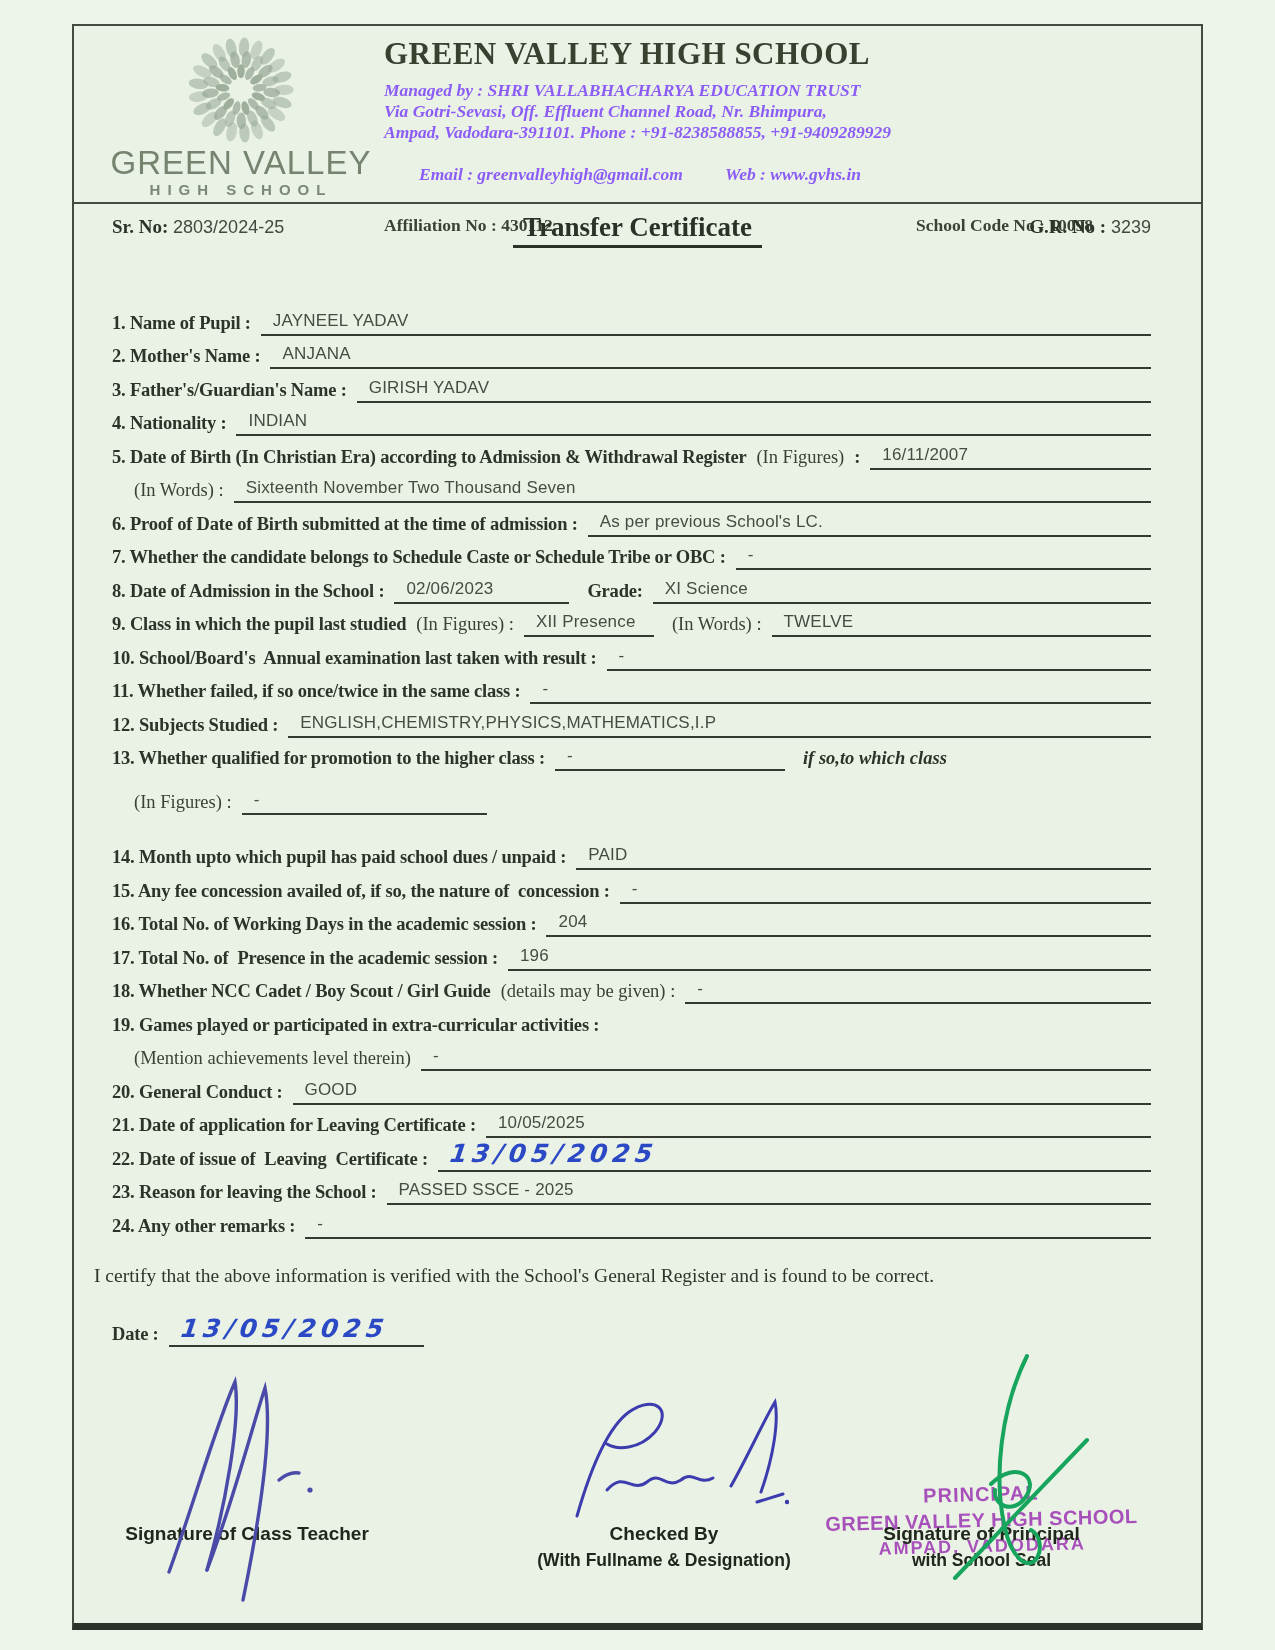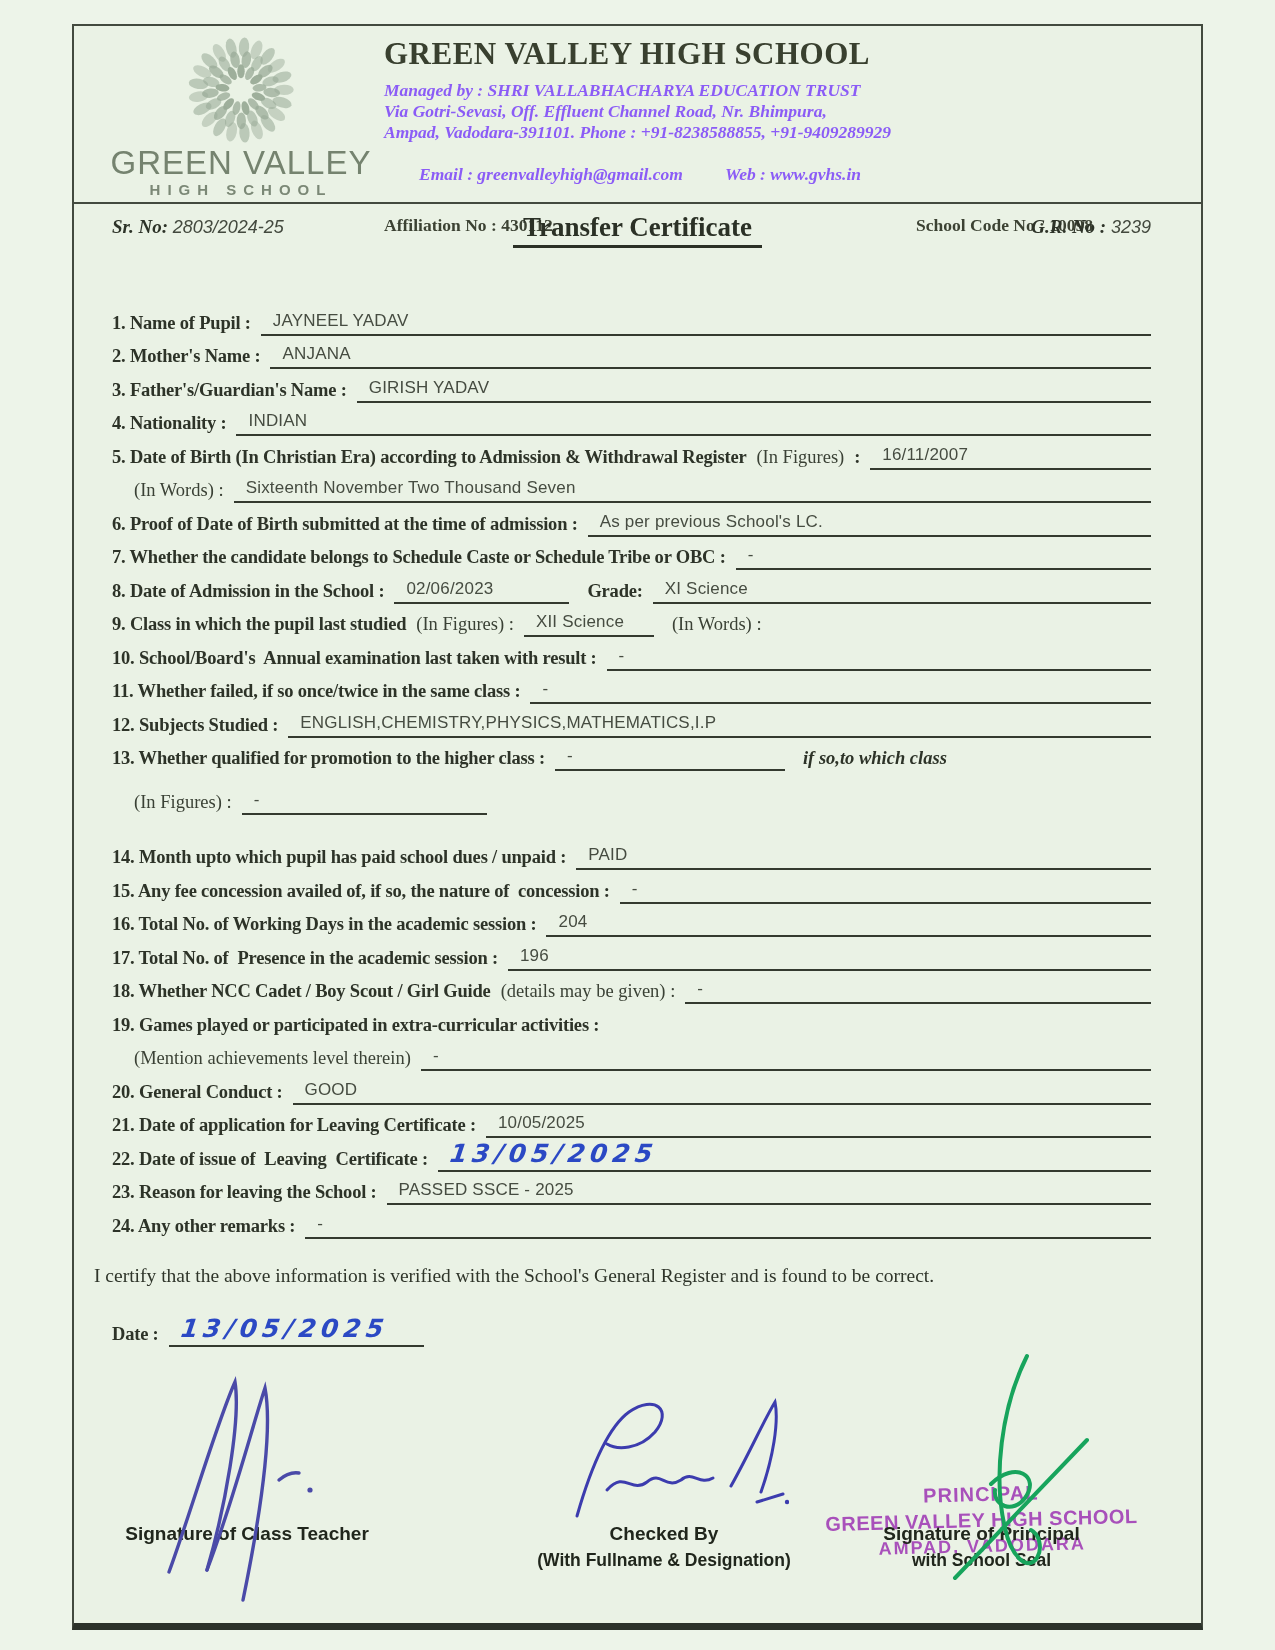--- a/index.html
+++ b/index.html
@@ -23,21 +23,21 @@
   .school-name { font-size:31px; font-weight:700; color:#39402f; letter-spacing:0.5px; }
   .hline { font-size:17.5px; font-weight:700; color:#8b5cf6; line-height:21px; white-space:pre;font-style:italic; }
   .hline.first { margin-top:8px; }
   .contact span.webgap { margin-left:42px; }
   .aff-row { display:flex; justify-content:space-between; margin-top:9px; padding-right:94px;
     font-size:17.5px; font-weight:700; color:#3c4233; }
 
   
   .title-row { position:relative; height:62px; display:flex; align-items:flex-start;
     padding:12px 50px 0 38px; }
-  .srno, .grno { font-size:19px; font-weight:700; color:#2d3328; white-space:pre;font-style:italic; }
+  .srno, .grno { font-size:19px; font-weight:700; color:#2d3328; white-space:pre; }
   .num-plain { font-family:"Liberation Sans", sans-serif; font-weight:400; color:#43493e; font-size:18px; }
   .cert-title { position:absolute; left:0; right:0; top:8px; text-align:center; pointer-events:none; }
   .cert-title span { display:inline-block; font-size:27px; font-weight:700; color:#2b3126;
     border-bottom:3px solid #2b3126; padding:0 10px 2px 10px;text-align:right; }
   .grno { margin-left:auto; }
 
   
   .fields { margin:36px 50px 0 38px; }
   .row { display:flex; align-items:flex-end; height:33.5px; }
   .row.indent { padding-left:22px; }
@@ -197,22 +197,23 @@
       </div>
       <div class="row">
         <span class="lb">8. Date of Admission in the School :</span>
         <span class="val" style="width: 175px;">02/06/2023</span>
         <span class="lb pad">Grade:</span>
         <span class="val grow">XI Science</span>
       </div>
       <div class="row">
         <span class="lb">9. Class in which the pupil last studied</span>
         <span class="lr">(In Figures) :</span>
-        <span class="val" style="width: 130px;">XII Science</span>
+        <span class="val" style="width: 130px;">XII Presence</span>
         <span class="lr pad">(In Words) :</span>
+        <span class="val grow">TWELVE</span>
       </div>
       <div class="row">
         <span class="lb">10. School/Board's  Annual examination last taken with result :</span>
         <span class="val grow">-</span>
       </div>
       <div class="row">
         <span class="lb">11. Whether failed, if so once/twice in the same class :</span>
         <span class="val grow">-</span>
       </div>
       <div class="row">

